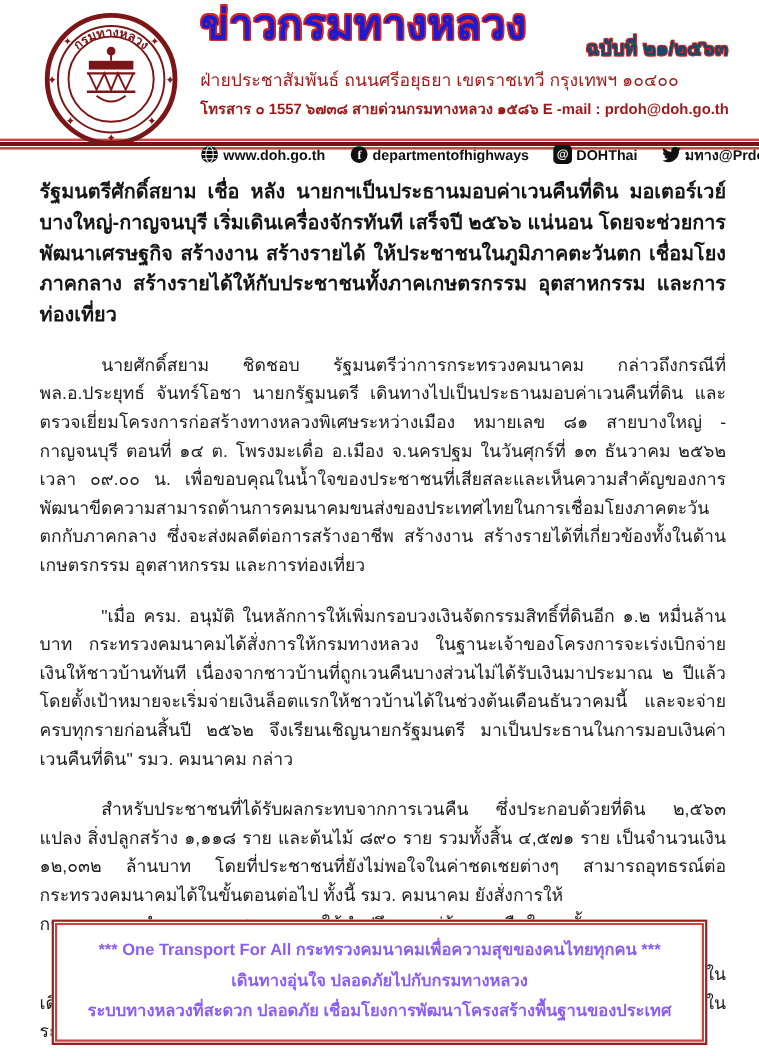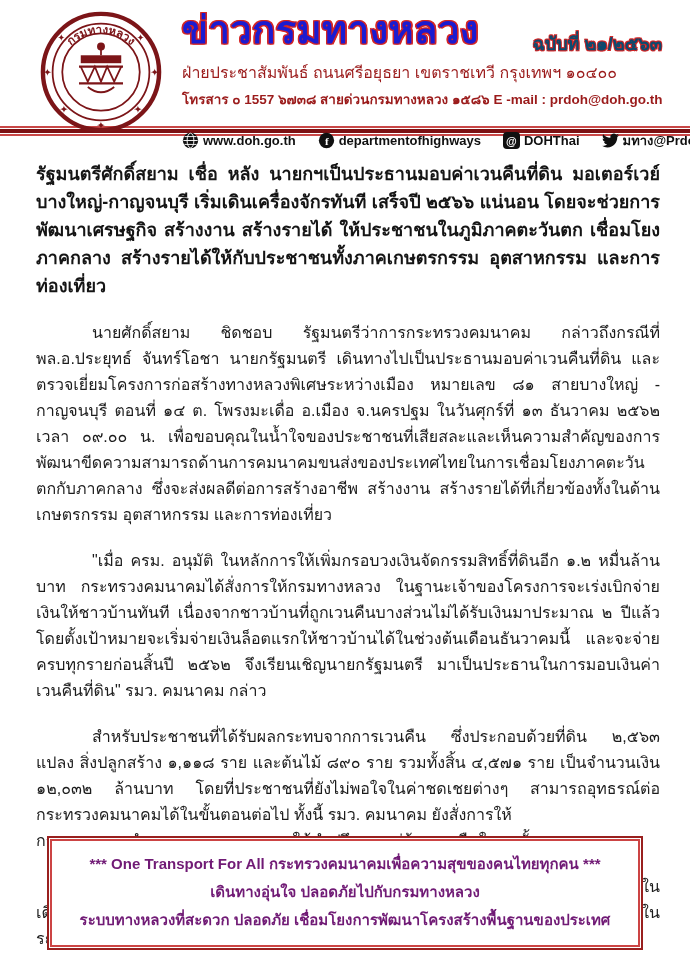--- a/index.html
+++ b/index.html
@@ -9,21 +9,21 @@
     margin:0 auto;
     background:#ffffff;
     font-family:"Liberation Sans",sans-serif;
     color:#1c1c1c;
     overflow:hidden;
   }
   
   .header{display:flex;align-items:flex-start;padding:4px 14px 0 26px;height:122px;}
   .seal{flex:0 0 150px;margin-top:2px;}
   .head-right{flex:1;min-width:0;padding-left:6px;}
-  .title-row{display:flex;align-items:center;}
+  .title-row{display:flex;align-items:flex-start;}
   .doc-title{
     font-size:38px;font-weight:bold;line-height:1.05;
     color:#1b1bd0;letter-spacing:.5px;
     text-shadow:-1.4px -1.4px 0 #d42525,1.4px -1.4px 0 #d42525,-1.4px 1.4px 0 #d42525,
                  1.4px 1.4px 0 #d42525,0 -1.4px 0 #d42525,0 1.4px 0 #d42525,
                 -1.4px 0 0 #d42525,1.4px 0 0 #d42525;
   }
   .issue-no{
     margin-left:auto;margin-top:25px;padding-right:14px;white-space:nowrap;
     font-size:18px;font-weight:bold;color:#0c4a6e;
@@ -57,21 +57,21 @@
   .para{
     font-size:16px;line-height:26px;margin:20px 0 0 0;
     text-indent:56px;text-align:justify;white-space:pre-line;color:#1c1c1c;
   }
   
   .footer-box{
     position:absolute;left:47px;right:47px;bottom:10px;
     border:2px solid #99201f;
     box-shadow:inset 0 0 0 1px #ffffff, inset 0 0 0 3px #cc4444;
     padding:12px 8px 14px 8px;
-    text-align:center;color:#701a75;
+    text-align:center;color:#8b5cf6;
     font-size:15px;line-height:28px;font-weight:bold;
     background:#ffffff;
   }
   .footer-line{white-space:nowrap;}
 </style>
 </head>
 <body>
 
 <div class="page">
 

